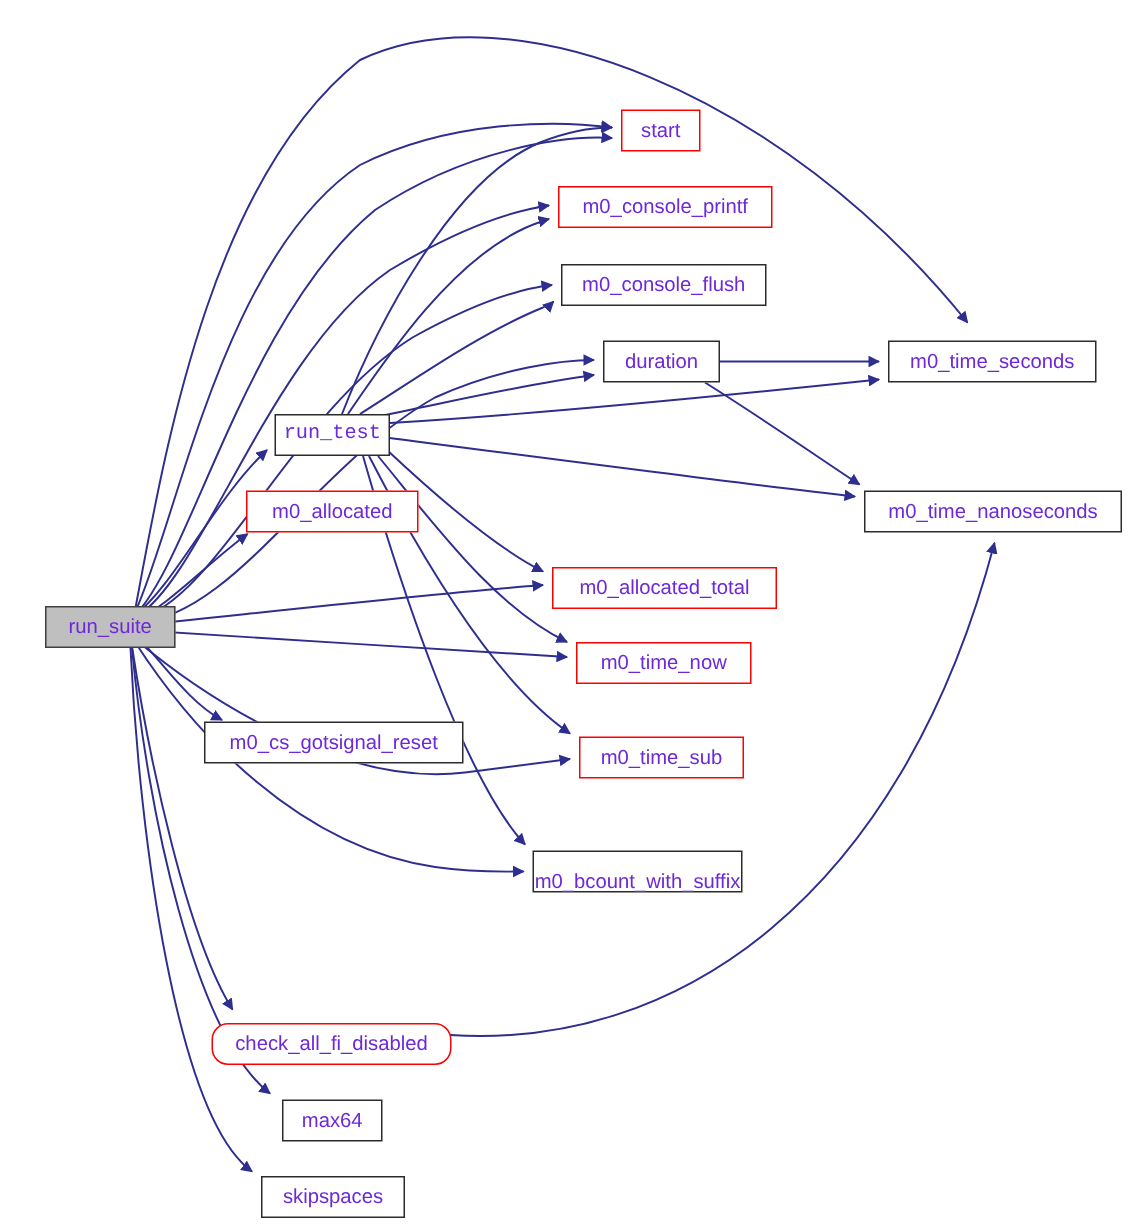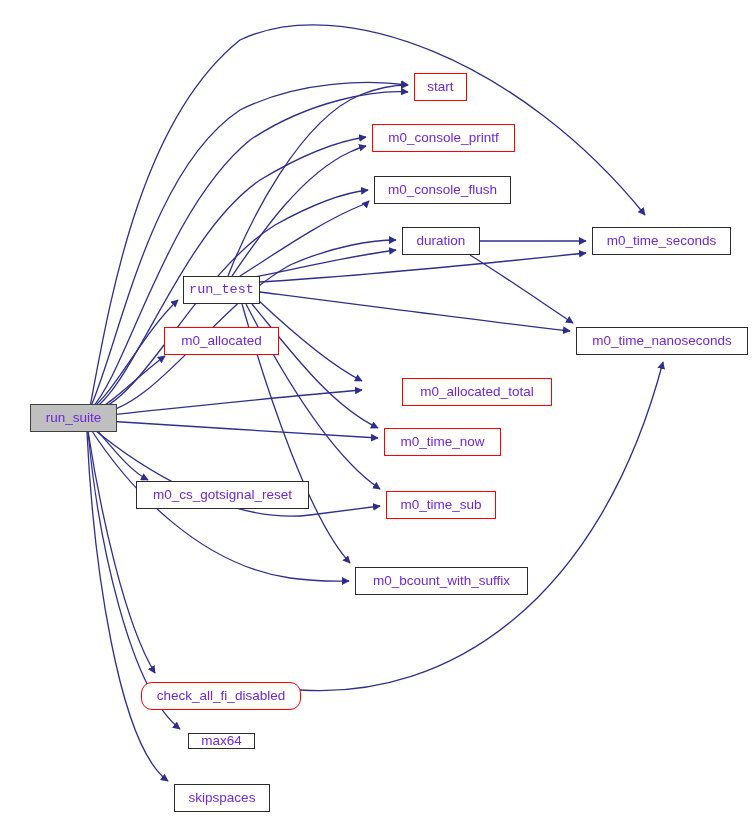--- a/index.html
+++ b/index.html
@@ -79,39 +79,39 @@
       </div>
       <div class="node black" style="left: 592px; top: 227px; width: 139px; height: 28px;">
         <span class="nlabel">m0_time_seconds</span>
       </div>
       <div class="node black" style="left: 576px; top: 327px; width: 172px; height: 28px;">
         <span class="nlabel">m0_time_nanoseconds</span>
       </div>
       <div class="node red" style="left: 164px; top: 327px; width: 115px; height: 28px; align-items: center;">
         <span class="nlabel">m0_allocated</span>
       </div>
-      <div class="node red" style="left: 368px; top: 378px; width: 150px; height: 28px; margin-left: 34px;">
+      <div class="node red" style="left: 368px; top: 378px; width: 150px; height: 28px;">
         <span class="nlabel">m0_allocated_total</span>
       </div>
       <div class="node red" style="left: 384px; top: 428px; width: 117px; height: 28px;">
         <span class="nlabel">m0_time_now</span>
       </div>
       <div class="node red" style="left: 386px; top: 491px; width: 110px; height: 28px;">
         <span class="nlabel">m0_time_sub</span>
       </div>
       <div class="node black" style="left: 136px; top: 481px; width: 173px; height: 28px;">
         <span class="nlabel">m0_cs_gotsignal_reset</span>
       </div>
-      <div class="node black" style="left: 355px; top: 567px; width: 173px; height: 28px;">
+      <div class="node black" style="left: 355px; top: 567px; width: 140px; height: 28px; align-items: flex-end;">
         <span class="nlabel">m0_bcount_with_suffix</span>
       </div>
       <div class="node red" style="left: 141px; top: 682px; width: 160px; height: 28px; border-radius: 11px;">
         <span class="nlabel">check_all_fi_disabled</span>
       </div>
-      <div class="node black" style="left: 188px; top: 733px; width: 67px; height: 16px;">
+      <div class="node black" style="left: 188px; top: 733px; width: 67px; height: 28px;">
         <span class="nlabel">max64</span>
       </div>
       <div class="node black" style="left: 174px; top: 784px; width: 96px; height: 28px;">
         <span class="nlabel">skipspaces</span>
       </div>
     </div>
 
 </div>
 
 </body></html>

